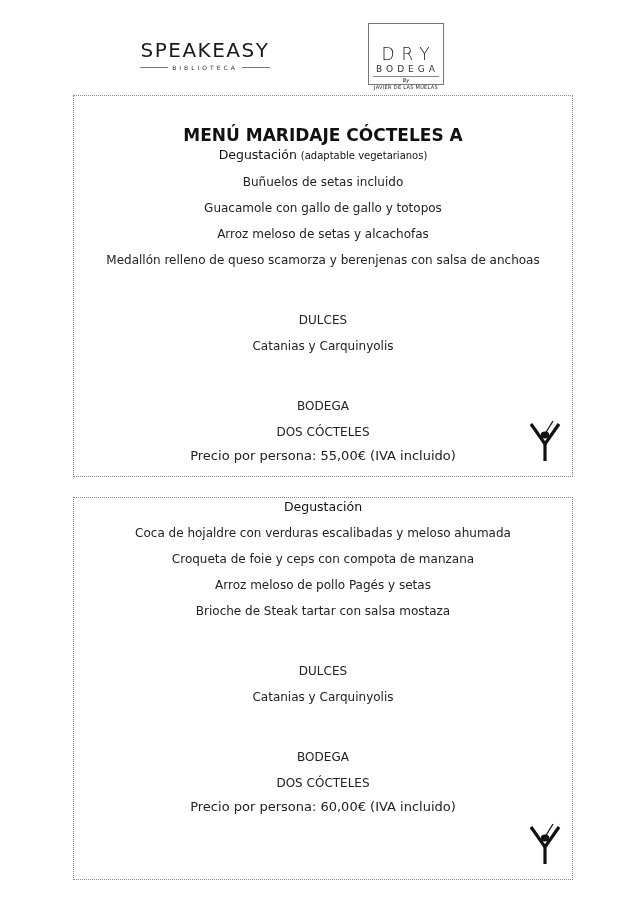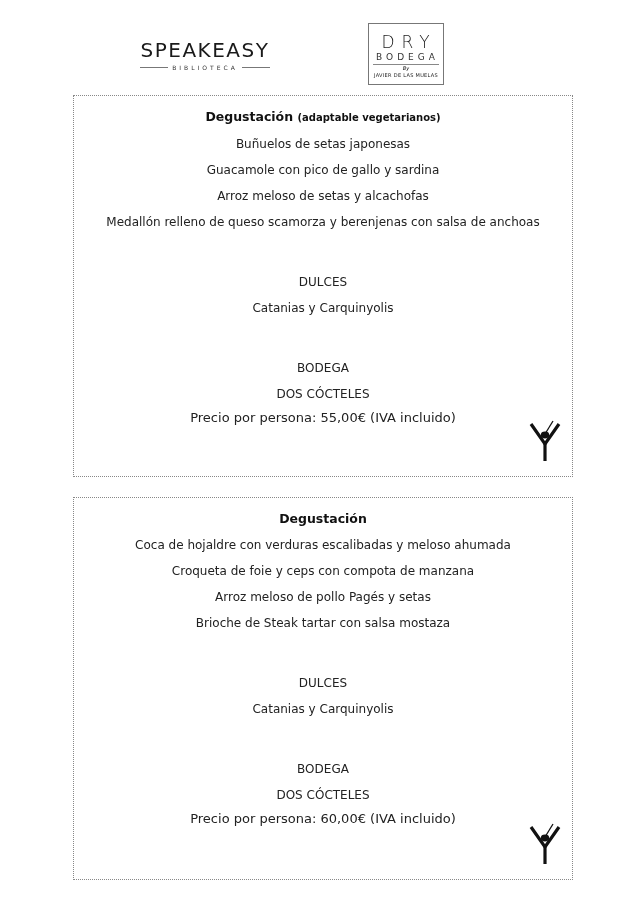--- a/index.html
+++ b/index.html
@@ -2,29 +2,29 @@
 <html><head>
 <meta charset="utf-8">
 <style>
   html, body { margin:0; padding:0; background:#ffffff; }
   body { width:640px; height:906px; position:relative; overflow:hidden; font-family:"DejaVu Sans", sans-serif; color:#111; }
   .logo-speak { position:absolute; left:130px; top:38px; width:150px; text-align:center; }
   .logo-speak .big { font-family:"DejaVu Sans", sans-serif; font-size:20px; letter-spacing:1.5px; color:#1a1a1a; line-height:24px; }
   .logo-speak .small { display:flex; align-items:center; justify-content:center; gap:4px; font-size:6px; letter-spacing:3px; color:#333; margin-top:2px; }
   .logo-speak .rule { height:1px; width:28px; background:#777; }
   .logo-dry { position:absolute; left:368px; top:23px; width:74px; height:60px; border:1px solid #777; text-align:center; }
-  .logo-dry .dry { font-size:17px; letter-spacing:7px; line-height:20px; margin-top:8px; padding-left:6px; color:#222; font-weight:300; }
+  .logo-dry .dry { font-size:17px; letter-spacing:7px; line-height:20px; margin-top:20px; padding-left:6px; color:#222; font-weight:300; }
   .logo-dry .martini { font-size:9px; letter-spacing:4px; line-height:11px; color:#333; padding-left:3px; }
   .logo-dry .by { font-size:5px; font-style:italic; border-top:1px solid #888; margin:1px 4px 0; line-height:6px; }
   .logo-dry .javier { font-size:5px; letter-spacing:0.3px; line-height:8px; color:#222; }
   .box { position:absolute; left:73px; width:500px; border:1px dotted #888; box-sizing:border-box; text-align:center; }
   .box.a { top:95px; height:382px; }
   .box.b { top:497px; height:383px; }
   .title { font-weight:bold; font-size:17px; margin-top:28px; line-height:22px; color:#111; }
-  .subtitle { font-weight:bold; font-size:12.5px; margin-top:12px; line-height:18px; }
+  .subtitle { font-weight:normal; font-size:12.5px; margin-top:0; line-height:18px; }
   .subtitle .small { font-size:10px; }
   .line { font-size:12px; line-height:26px; color:#222; white-space:nowrap; }
   .items { margin-top:4px; }
   .section { margin-top:34px; }
   .price { font-size:13px; line-height:22px; }
   .glass { position:absolute; right:10px; bottom:14px; width:34px; height:42px; }
 </style>
 </head>
 <body>
 
@@ -38,24 +38,25 @@
 </div>
 
 <div class="logo-dry">
   <div class="dry">DRY</div>
   <div class="martini">BODEGA</div>
   <div class="by">By</div>
   <div class="javier">JAVIER DE LAS MUELAS</div>
 </div>
 
 <div class="box a">
+  <div class="title">MENÚ MARIDAJE CÓCTELES A</div>
   <div class="subtitle"><span>Degustación </span><span class="small">(adaptable vegetarianos)</span></div>
   <div class="items">
-    <div class="line">Buñuelos de setas japonesas</div>
-    <div class="line">Guacamole con pico de gallo y  sardina</div>
+    <div class="line">Buñuelos de setas incluido</div>
+    <div class="line">Guacamole con gallo de gallo y  totopos</div>
     <div class="line">Arroz meloso de setas y alcachofas</div>
     <div class="line">Medallón relleno de queso scamorza y berenjenas con salsa de anchoas</div>
   </div>
   <div class="section">
     <div class="line">DULCES</div>
     <div class="line">Catanias y Carquinyolis</div>
   </div>
   <div class="section">
     <div class="line">BODEGA</div>
     <div class="line">DOS CÓCTELES</div>

